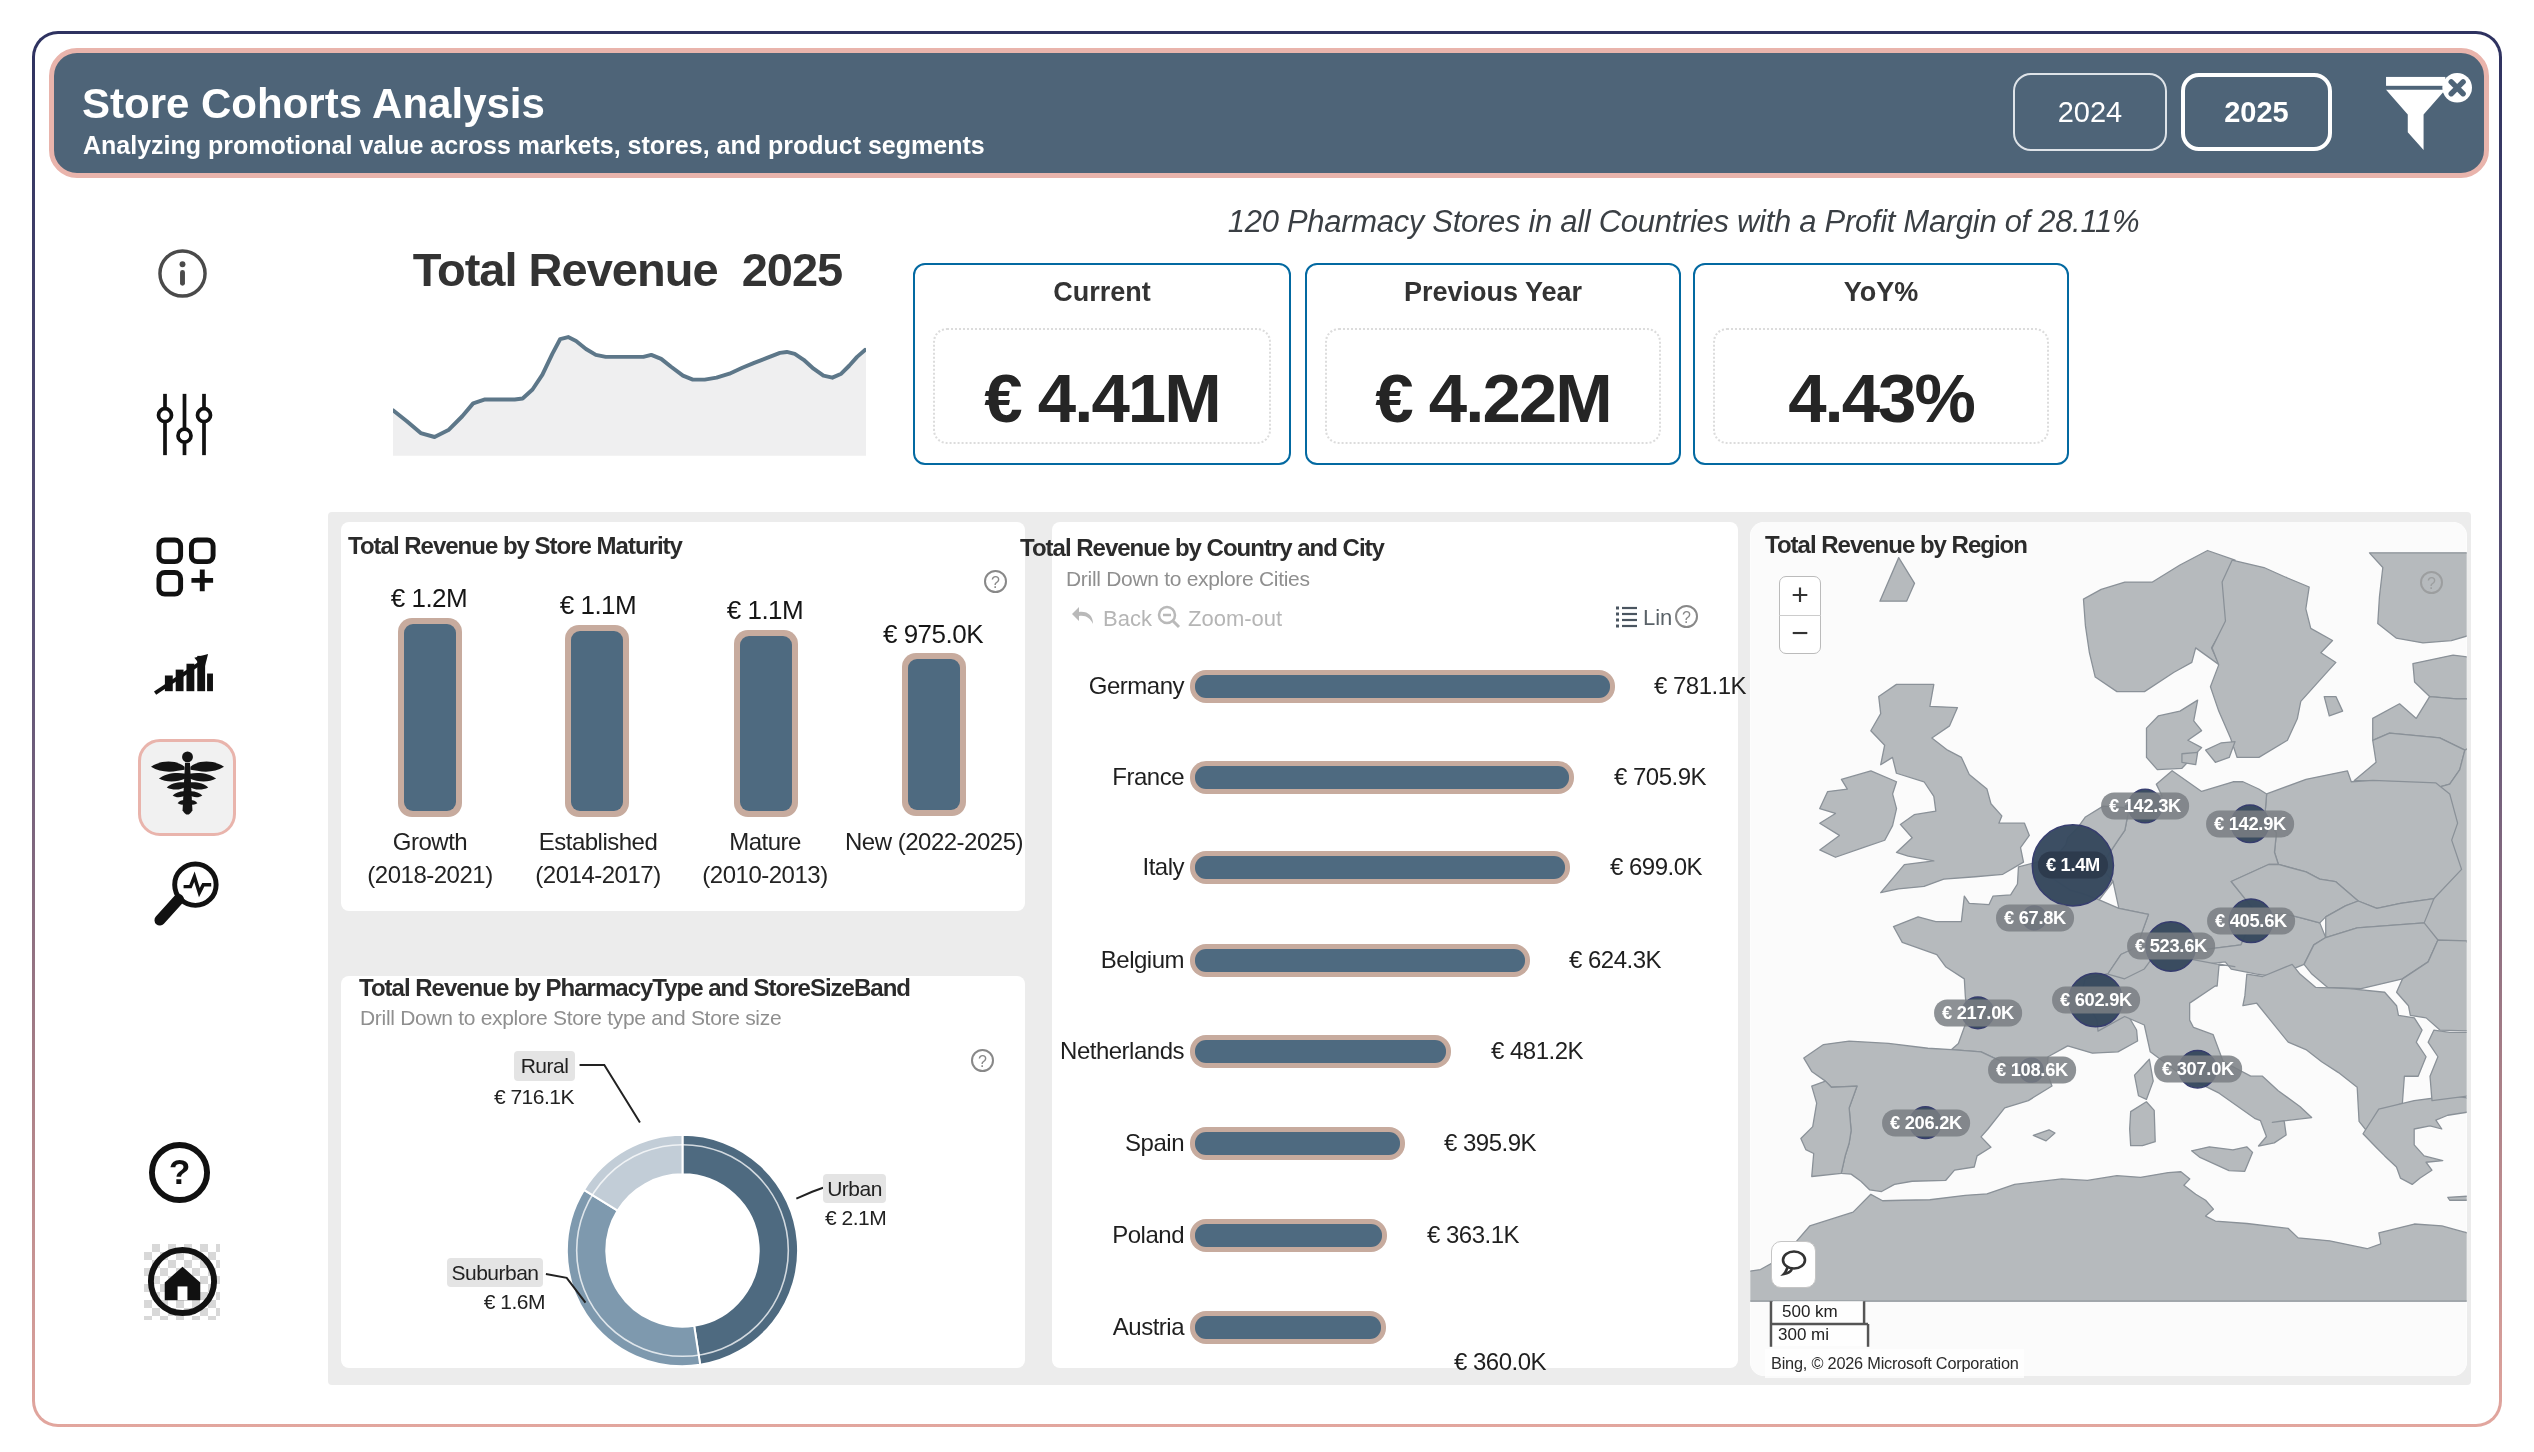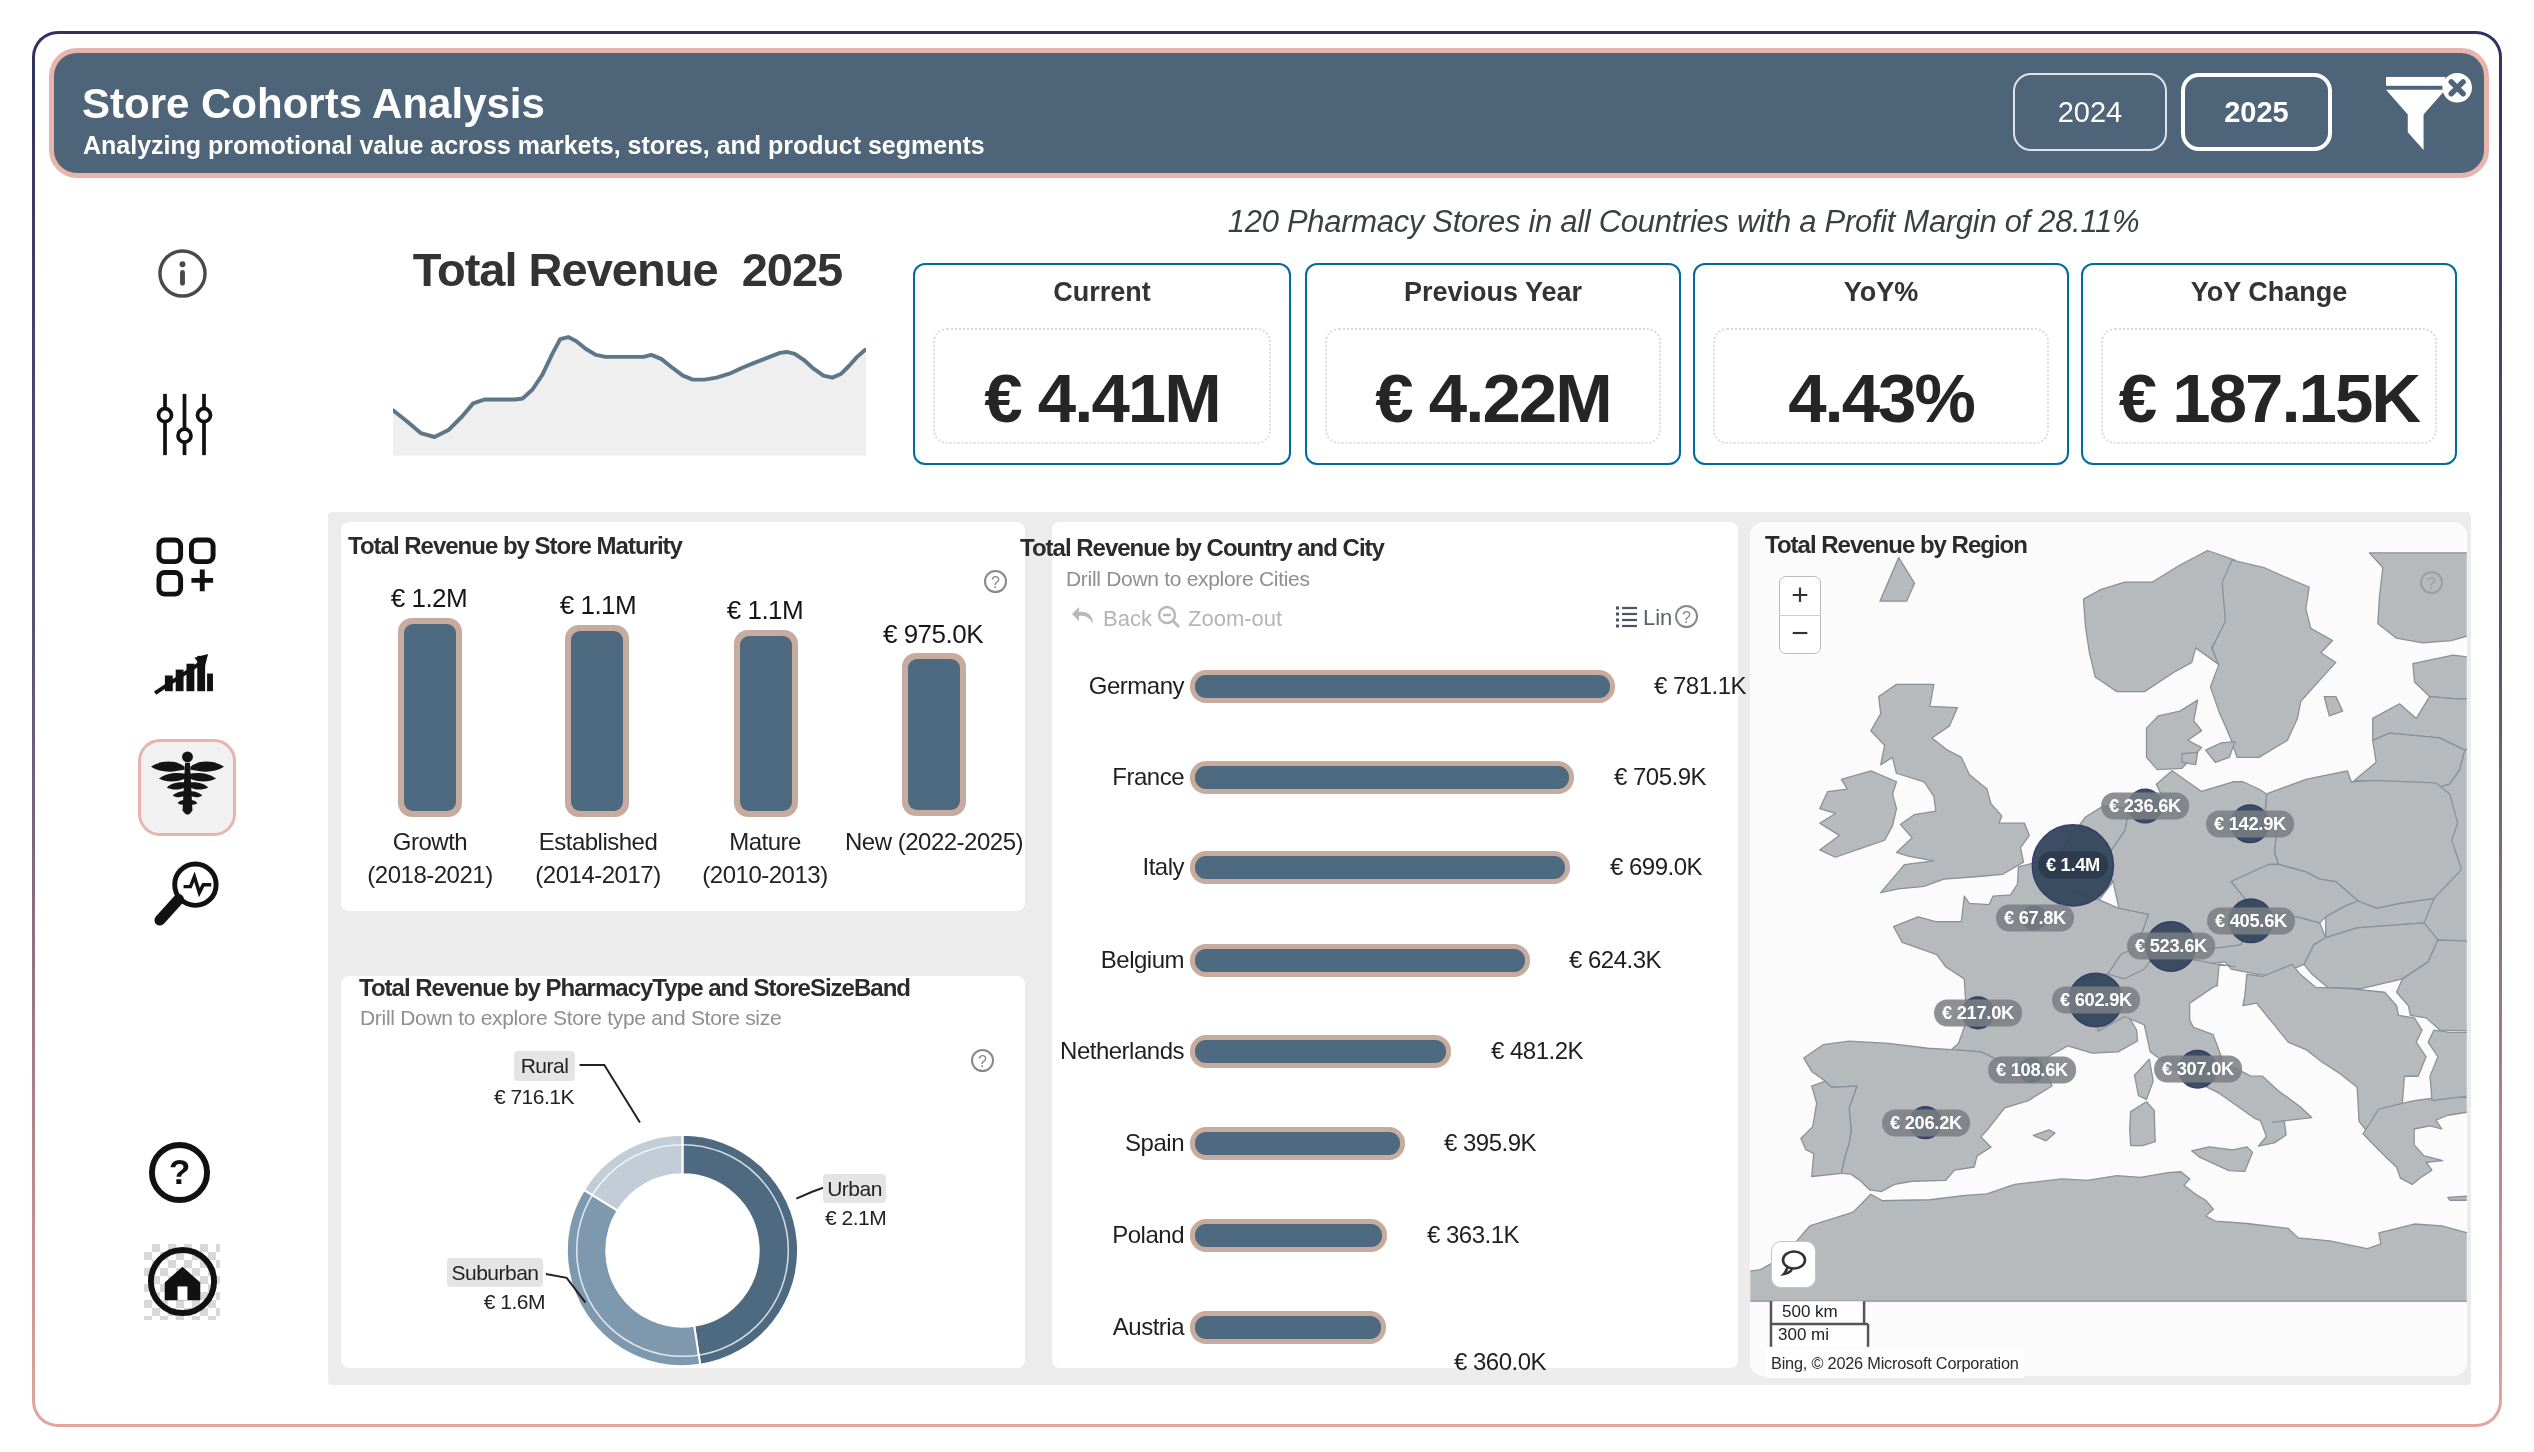--- a/index.html
+++ b/index.html
@@ -138,25 +138,20 @@
     </div>
 <div class="kpi" style="left:1305px; width:376px;">
       <div class="lab">Previous Year</div>
       <div class="inner"></div>
       <div class="val">€ 4.22M</div>
     </div>
 <div class="kpi" style="left:1693px; width:376px;">
       <div class="lab">YoY%</div>
       <div class="inner"></div>
       <div class="val">4.43%</div>
-    </div>
-<div class="kpi" style="left:2081px; width:376px;">
-      <div class="lab">YoY Change</div>
-      <div class="inner"></div>
-      <div class="val">€ 187.15K</div>
     </div>
 <div class="gray"></div>
 
 <div class="panel" style="left:341px; top:522px; width:684px; height:389px;"></div>
 <div class="ptitle abs" style="left:348px; top:532px;">Total Revenue by Store Maturity</div>
 <div class="qmark" style="left:984px; top:570px;">?</div>
 <div class="vbar" style="left:398px; top:618px; height:199px;">
       <i></i>
     </div>
 <div class="vbar" style="left:565px; top:625px; height:192px;">
@@ -324,21 +319,21 @@
 <circle cx="506" cy="403" r="22" fill="#35485d" stroke="#31386b" stroke-width="1.5" opacity="0.96"></circle>
 <circle cx="425" cy="429" r="25" fill="#35485d" stroke="#31386b" stroke-width="1.5" opacity="0.96"></circle>
 <circle cx="349" cy="483" r="27" fill="#35485d" stroke="#31386b" stroke-width="1.5" opacity="0.96"></circle>
 <circle cx="230" cy="496" r="16" fill="#35485d" stroke="#31386b" stroke-width="1.5" opacity="0.96"></circle>
 <circle cx="284" cy="554" r="12" fill="#35485d" stroke="#31386b" stroke-width="1.5" opacity="0.96"></circle>
 <circle cx="452" cy="553" r="19" fill="#35485d" stroke="#31386b" stroke-width="1.5" opacity="0.96"></circle>
 <circle cx="177" cy="607" r="16" fill="#35485d" stroke="#31386b" stroke-width="1.5" opacity="0.96"></circle>
   </g>
 </svg>
 <div class="ptitle abs" style="left:1765px; top:531px;">Total Revenue by Region</div>
-<div class="mpill" style="left:2145px; top:806px;">€ 236.6K</div>
+<div class="mpill" style="left:2145px; top:806px;">€ 142.3K</div>
 <div class="mpill" style="left:2250px; top:824px;">€ 142.9K</div>
 <div class="mpill dark" style="left:2073px; top:865px;">€ 1.4M</div>
 <div class="mpill" style="left:2035px; top:918px;">€ 67.8K</div>
 <div class="mpill" style="left:2251px; top:921px;">€ 405.6K</div>
 <div class="mpill" style="left:2171px; top:946px;">€ 523.6K</div>
 <div class="mpill" style="left:2096px; top:1000px;">€ 602.9K</div>
 <div class="mpill" style="left:1978px; top:1013px;">€ 217.0K</div>
 <div class="mpill" style="left:2032px; top:1070px;">€ 108.6K</div>
 <div class="mpill" style="left:2198px; top:1069px;">€ 307.0K</div>
 <div class="mpill" style="left:1926px; top:1123px;">€ 206.2K</div>

